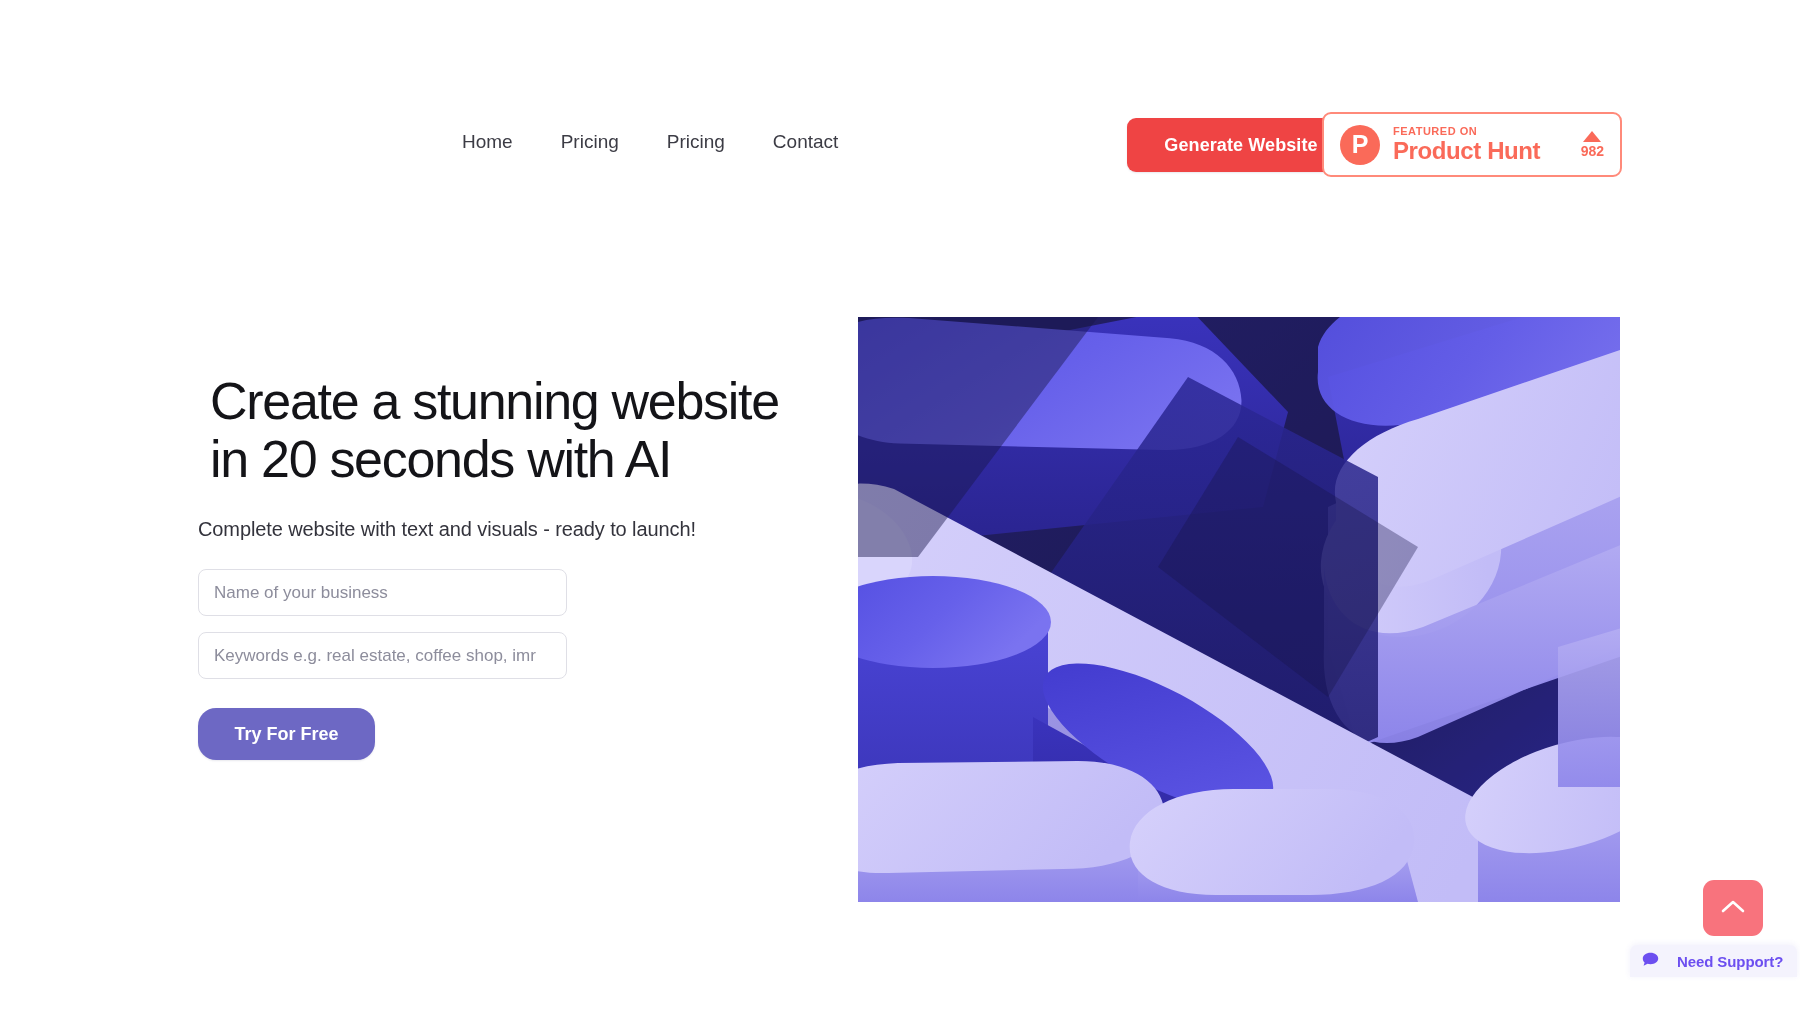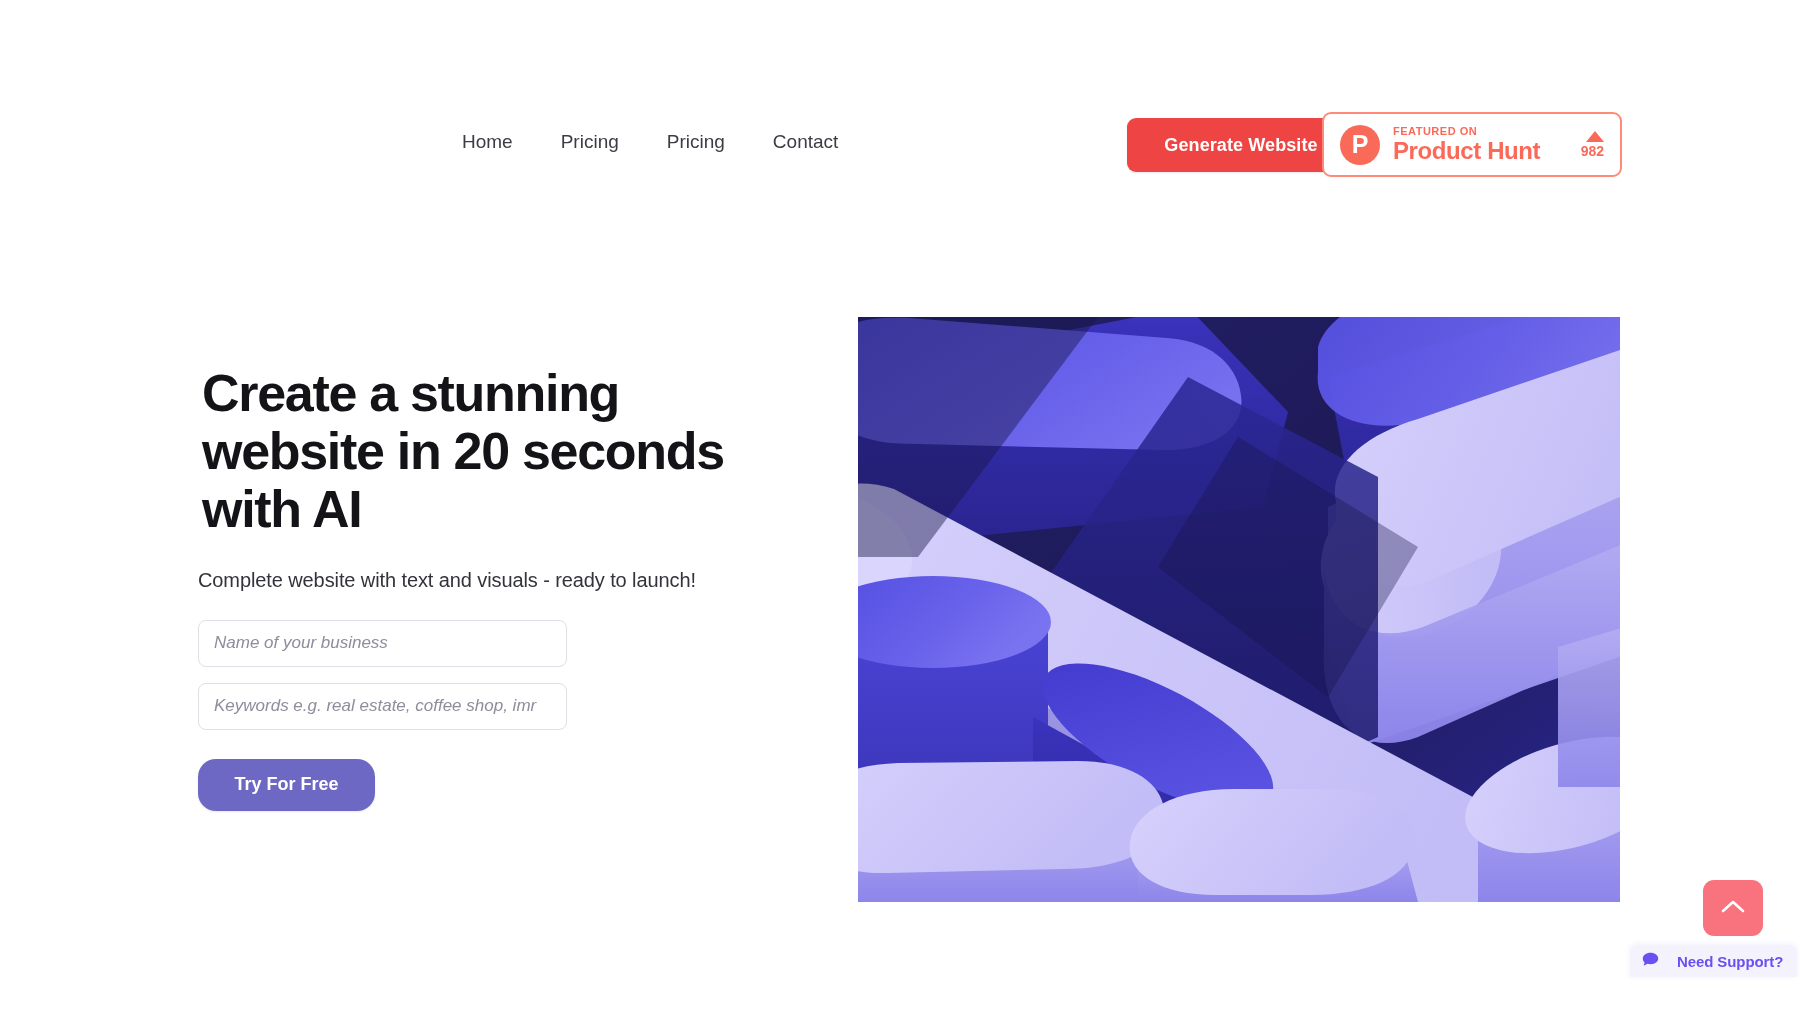--- a/index.html
+++ b/index.html
@@ -141,21 +141,21 @@
     font-size: 24px;
     font-weight: 700;
     color: #fa6a59;
     letter-spacing: -0.4px;
     line-height: 1.1;
     white-space: nowrap;
   }
   .ph-votes {
     display: flex;
     flex-direction: column;
-    align-items: flex-end;
+    align-items: center;
     justify-content: center;
     gap: 2px;
     flex: none;
     padding-left: 4px;
   }
   .ph-caret {
     width: 0; height: 0;
     border-left: 9px solid transparent;
     border-right: 9px solid transparent;
     border-bottom: 11px solid #fa6a59;
@@ -178,25 +178,25 @@
 
   .hero-copy {
     position: absolute;
     left: 198px;
     top: 175px;
     width: 600px;
   }
 
   .hero-title {
     font-size: 52px;
-    font-weight: 700;
+    font-weight: 400;
     line-height: 1.12;
     letter-spacing: -1.3px;
     color: #141418;
-    margin: 4px;
+    margin: 12px;
     max-width: 570px;
   }
 
   .hero-sub {
     margin-top: 27px;
     font-size: 20px;
     font-weight: 400;
     color: #33333c;
     line-height: 1.4;
     letter-spacing: -0.1px;
@@ -214,21 +214,20 @@
     width: 369px;
     height: 47px;
     border: 1px solid #dfdfe6;
     border-radius: 8px;
     background: #ffffff;
     padding: 0 15px;
     font-family: "Liberation Sans", sans-serif;
     font-size: 17px;
     color: #2a2a33;
     outline: none;
-    font-style: italic;
   }
   .field::placeholder { color: #8d8d9c; }
 
   .try-btn {
     margin-top: 29px;
     width: 177px;
     height: 52px;
     background: #6d68c4;
     border: none;
     border-radius: 18px;

